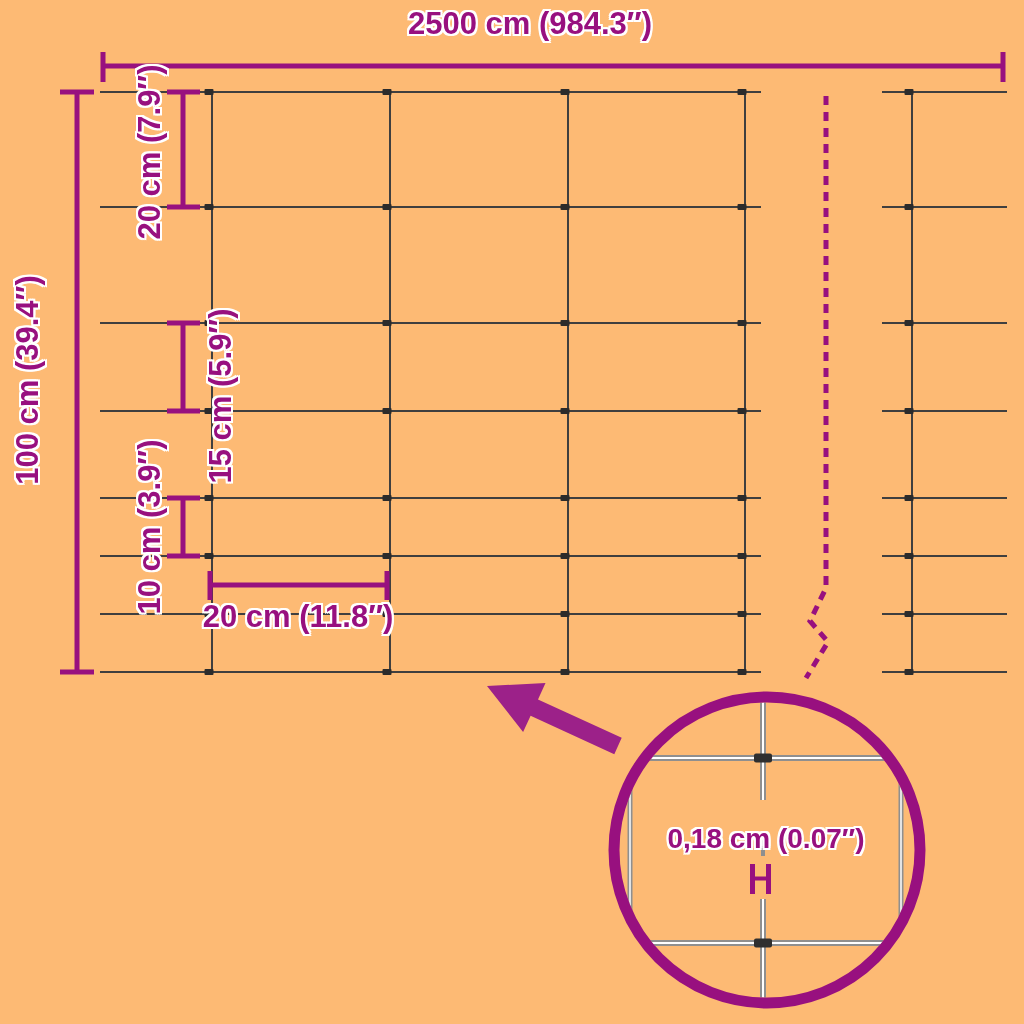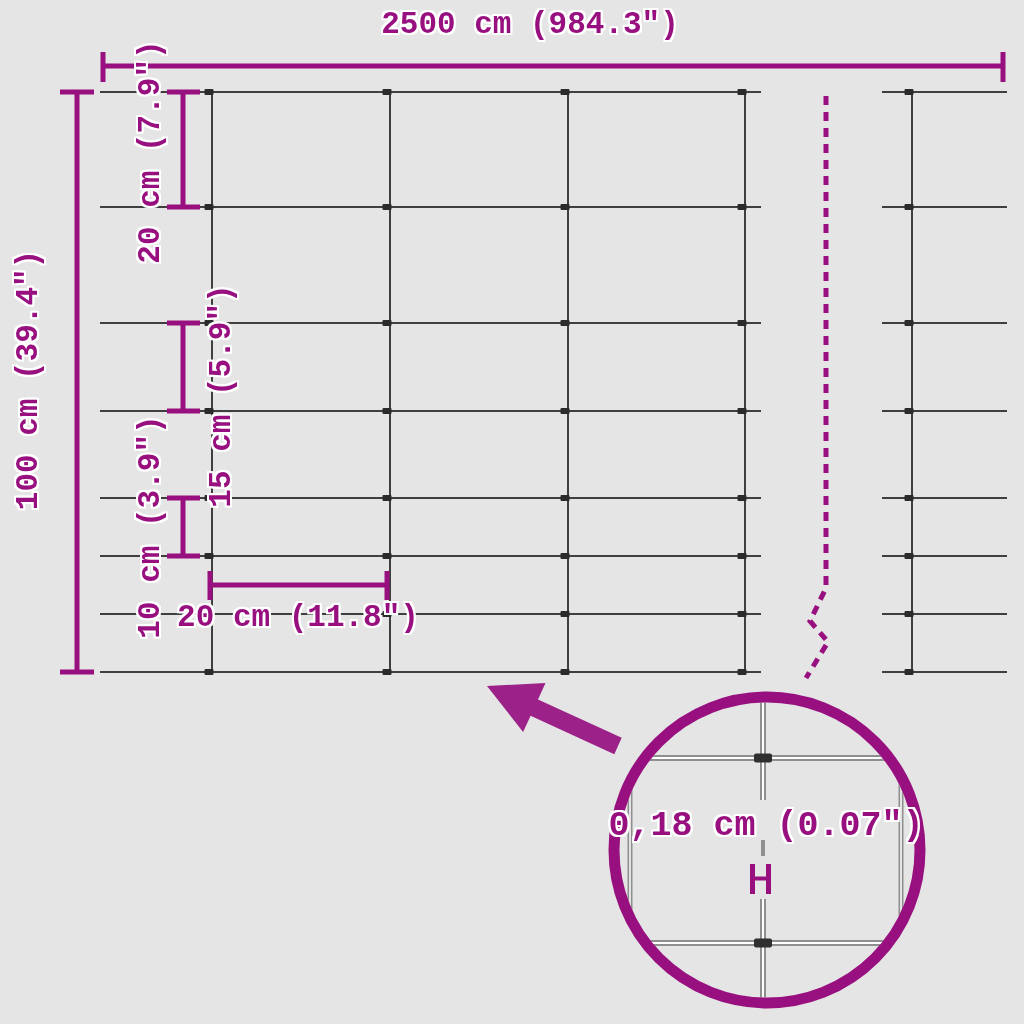--- a/index.html
+++ b/index.html
@@ -1,30 +1,30 @@
 <!DOCTYPE html>
 <html><head>
 <meta charset="utf-8">
 <style>
   html,body{margin:0;padding:0;background:#ffffff;}
   #stage{
-    position:relative;width:1024px;height:1024px;background:#e5e5e5;overflow:hidden;
-    font-family:Liberation Mono, monospace;
+    position:relative;width:1024px;height:1024px;background:#fdba74;overflow:hidden;
+    font-family:Liberation Sans, sans-serif;
   }
   #diagram-svg{position:absolute;left:0;top:0;}
   .pl{fill:#98107f;}
   .dim-label{
     position:absolute;white-space:nowrap;color:#98107f;font-weight:bold;
     font-size:31px;letter-spacing:0px;
     transform:translate(-50%,-50%);
     text-shadow:-2px 0 0 #fff,2px 0 0 #fff,0 -2px 0 #fff,0 2px 0 #fff,
                 -2px -2px 0 #fff,2px 2px 0 #fff,-2px 2px 0 #fff,2px -2px 0 #fff;
   }
   .rot{transform:translate(-50%,-50%) rotate(-90deg);}
-  .small{font-size:35px;}
+  .small{font-size:28px;margin-top:13px;}
 </style>
 </head>
 <body>
 
 <div id="stage">
 
   <svg id="diagram-svg" width="1024" height="1024" viewBox="0 0 1024 1024">
 
     <defs>
       <clipPath id="lensClip">

